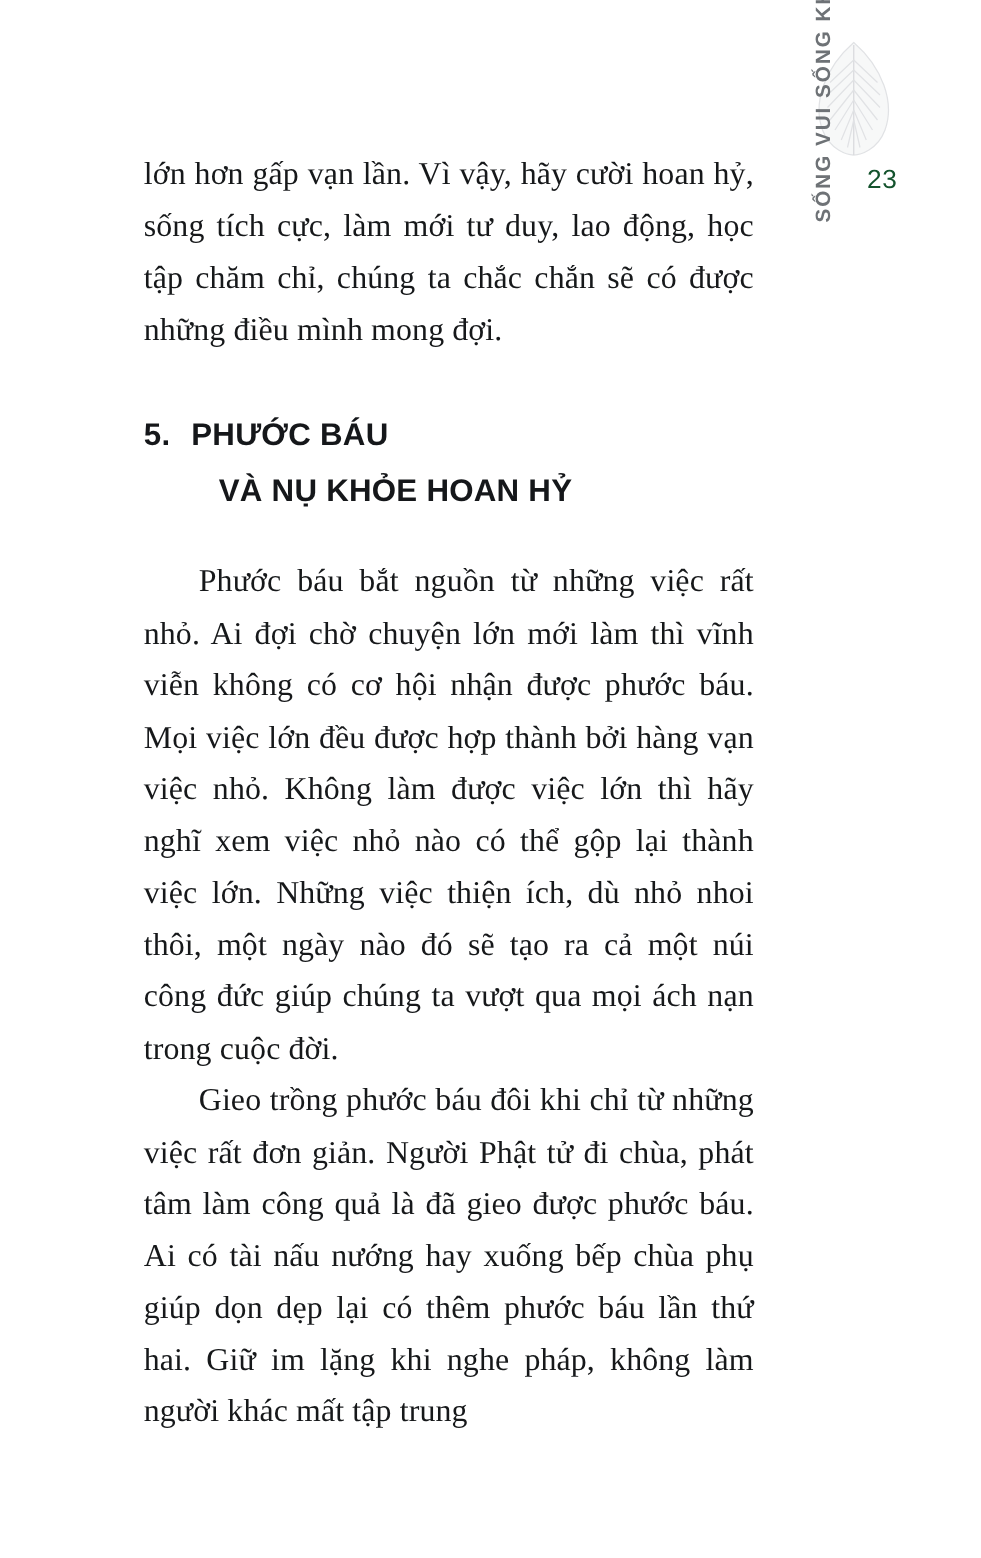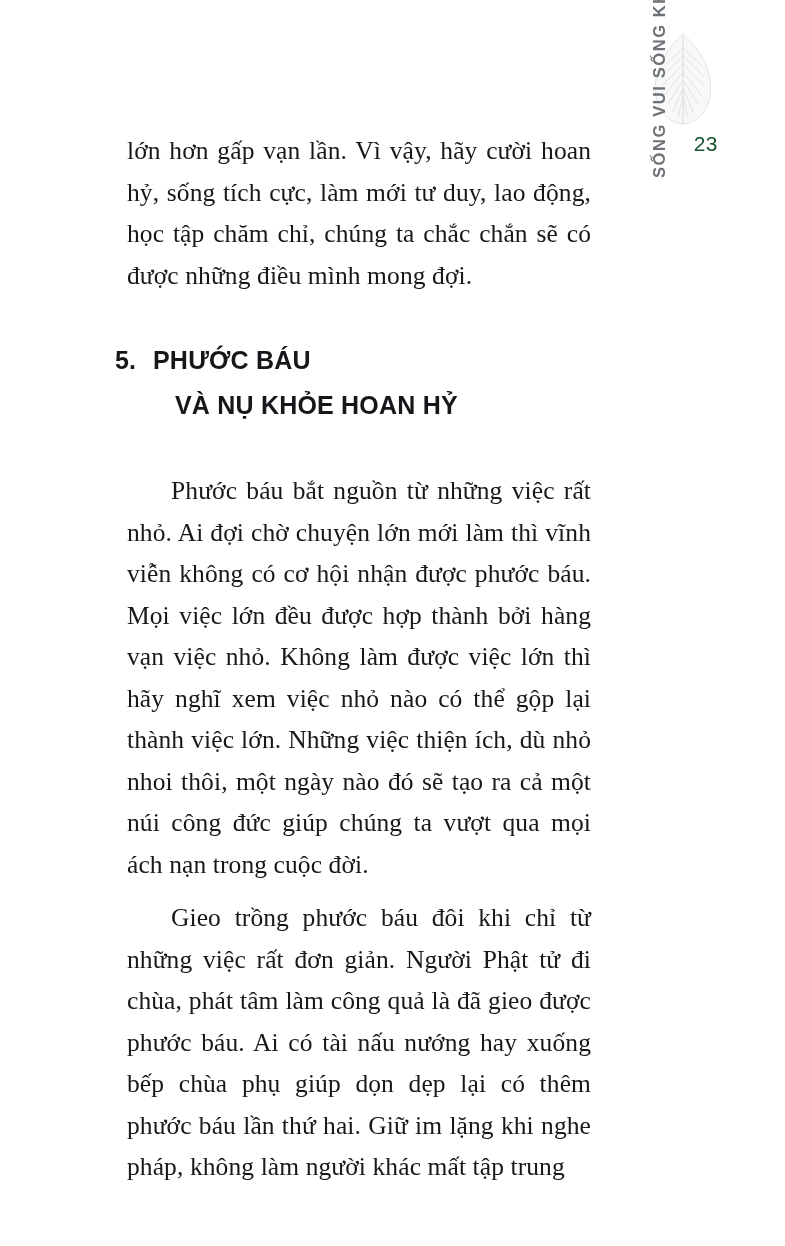--- a/index.html
+++ b/index.html
@@ -67,37 +67,37 @@
 
   
   .text-col {
     position: absolute;
     top: 118px;
     left: 115px;
     width: 488px;
   }
 
   p.body {
-    margin: 12px;
+    margin: 0;
     font-size: 25.5px;
     line-height: 41.5px;
     text-align: justify;
     text-align-last: left;
     letter-spacing: .1px;
   }
 
   p.body.indent {
     text-indent: 44px;
   }
 
   .gap-before { margin-top: 30px; font-family: Liberation Serif, serif; }
 
   
   .section-heading {
-    margin: 44px 0 44px 0;
+    margin: 44px 0 30px 0;
     font-family: "Liberation Sans", sans-serif;
     font-weight: 700;
     font-size: 25px;
     letter-spacing: .2px;
     color: #15171a;
     line-height: 41px;
   }
   .section-heading .num {
     display: inline-block;
     width: 38px;

